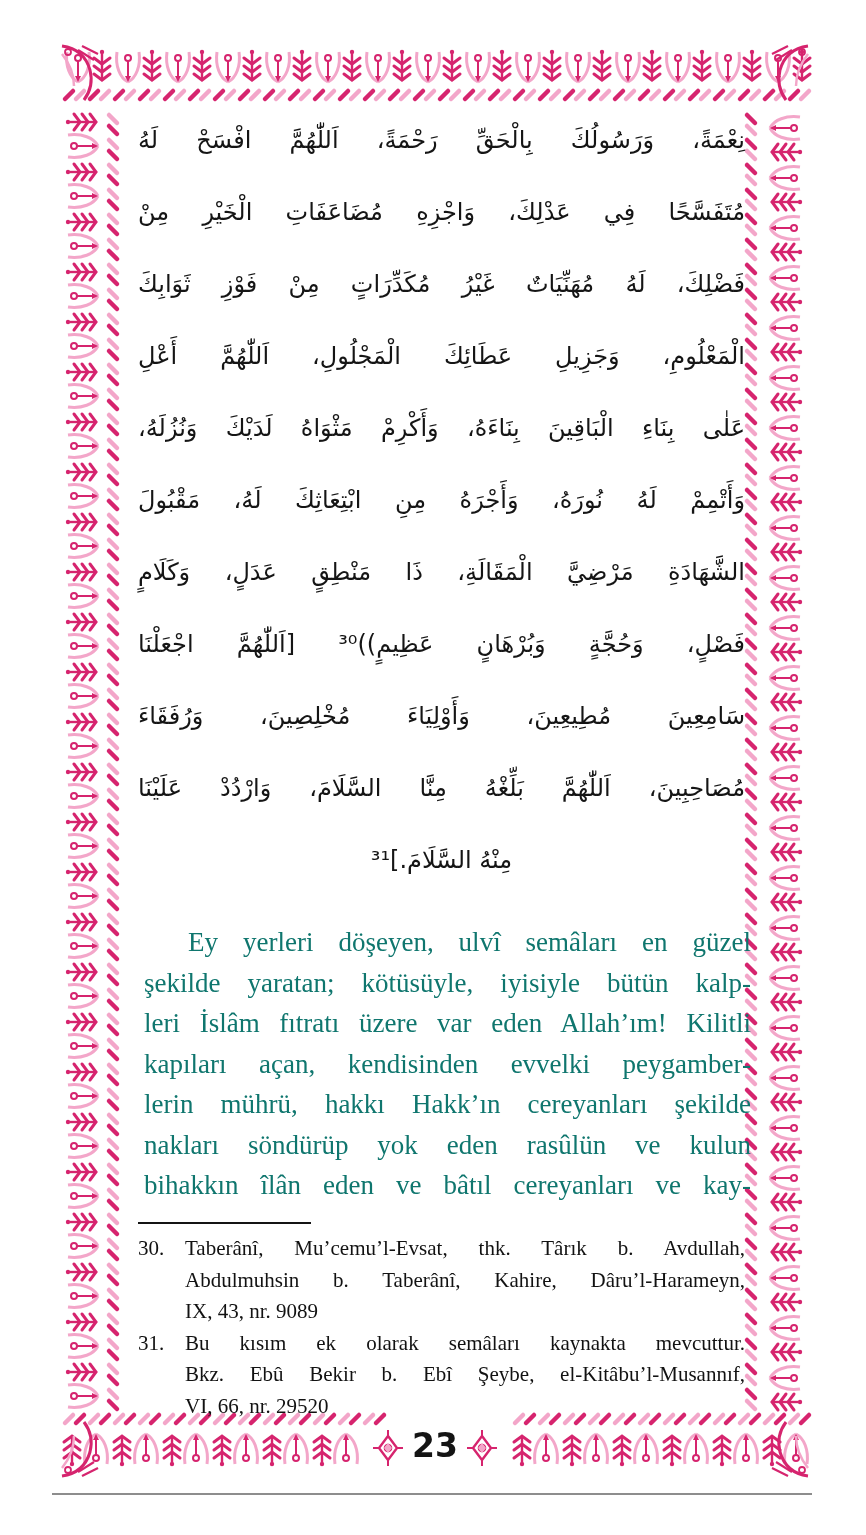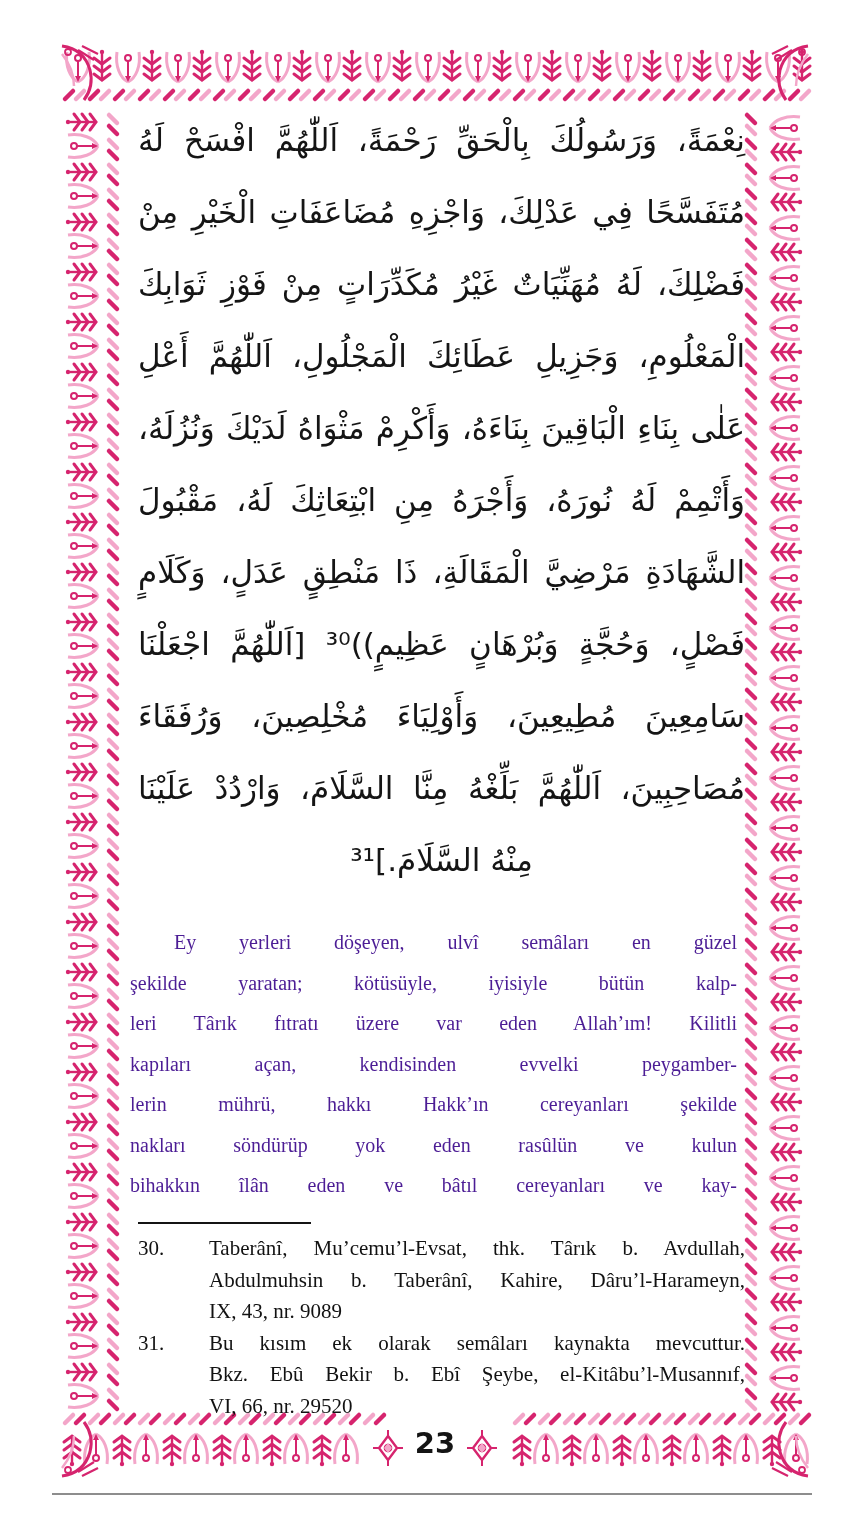--- a/index.html
+++ b/index.html
@@ -6,38 +6,38 @@
   body{width:866px;height:1535px;background:#ffffff;position:relative;overflow:hidden;
        font-family:"Liberation Serif",serif;}
   .page{position:absolute;inset:0;}
   #border-svg{position:absolute;left:0;top:0;pointer-events:none;}
   .st-dk{stroke:var(--dk);fill:none;}
   .st-lp{stroke:var(--lp);fill:none;}
   .fi-dk{fill:var(--dk);stroke:none;}
   .fi-lp{fill:var(--lp);stroke:none;}
 
   .arabic{position:absolute;top:104px;left:138px;width:607px;direction:rtl;
-          font-family:"DejaVu Sans",sans-serif;font-size:31px;color:#151515;}
+          font-family:"DejaVu Sans",sans-serif;font-size:24px;color:#151515;}
   .ar-line{height:72px;line-height:72px;text-align:justify;text-align-last:justify;
            text-justify:inter-word;overflow:visible;}
 
-  .turkish{position:absolute;top:922px;left:130px;width:607px;color:#4c1d95;
-           font-size:20px;}
+  .turkish{position:absolute;top:922px;left:144px;width:607px;color:#0f766e;
+           font-size:27px;}
   .tr-line{line-height:40.5px;text-align:justify;text-align-last:justify;}
   .tr-line.indent{text-indent:44px;}
 
   .fn-sep{position:absolute;top:1222px;left:138px;width:173px;border-top:2.5px solid #141414;}
   .footnotes{position:absolute;top:1233px;left:138px;width:607px;color:#121212;font-size:21px;}
-  .fn-row{display:flex;gap:24px;}
+  .fn-row{display:flex;}
   .fn-marker{flex:0 0 47px;line-height:31.5px;}
   .fn-text{flex:1;min-width:0;}
   .fn-line{line-height:31.5px;text-align:justify;text-align-last:justify;}
 
   .pageno{position:absolute;top:1426px;left:335px;width:200px;text-align:center;
-          font-family:"DejaVu Sans",sans-serif;font-weight:bold;font-size:29px;color:#141414;}
+          font-family:"DejaVu Sans",sans-serif;font-weight:bold;font-size:33px;color:#141414;}
   .bottom-rule{position:absolute;top:1493px;left:52px;width:760px;height:2px;background:#8d8d8d;}
 </style>
 </head>
 <body>
 
 <div class="page">
 
   <svg id="border-svg" width="866" height="1535" viewBox="0 0 866 1535">
     <defs>
       <g id="orn">
@@ -328,21 +328,21 @@
       <div class="ar-line">الشَّهَادَةِ مَرْضِيَّ الْمَقَالَةِ، ذَا مَنْطِقٍ عَدَلٍ، وَكَلَامٍ</div>
       <div class="ar-line">فَصْلٍ، وَحُجَّةٍ وَبُرْهَانٍ عَظِيمٍ))³⁰ [اَللّٰهُمَّ اجْعَلْنَا</div>
       <div class="ar-line">سَامِعِينَ مُطِيعِينَ، وَأَوْلِيَاءَ مُخْلِصِينَ، وَرُفَقَاءَ</div>
       <div class="ar-line">مُصَاحِبِينَ، اَللّٰهُمَّ بَلِّغْهُ مِنَّا السَّلَامَ، وَارْدُدْ عَلَيْنَا</div>
       <div class="ar-line" style="text-align: center; text-align-last: center;">مِنْهُ السَّلَامَ.]³¹</div>
     </div>
 
   <div class="turkish">
       <div class="tr-line indent">Ey yerleri döşeyen, ulvî semâları en güzel</div>
       <div class="tr-line">şekilde yaratan; kötüsüyle, iyisiyle bütün kalp-</div>
-      <div class="tr-line">leri Târık fıtratı üzere var eden Allah’ım! Kilitli</div>
+      <div class="tr-line">leri İslâm fıtratı üzere var eden Allah’ım! Kilitli</div>
       <div class="tr-line">kapıları açan, kendisinden evvelki peygamber-</div>
       <div class="tr-line">lerin mührü, hakkı Hakk’ın cereyanları şekilde</div>
       <div class="tr-line">nakları söndürüp yok eden rasûlün ve kulun</div>
       <div class="tr-line">bihakkın îlân eden ve bâtıl cereyanları ve kay-</div>
     </div>
 
   <div class="fn-sep"></div>
 
   <div class="footnotes">
       <div class="fn-row">

